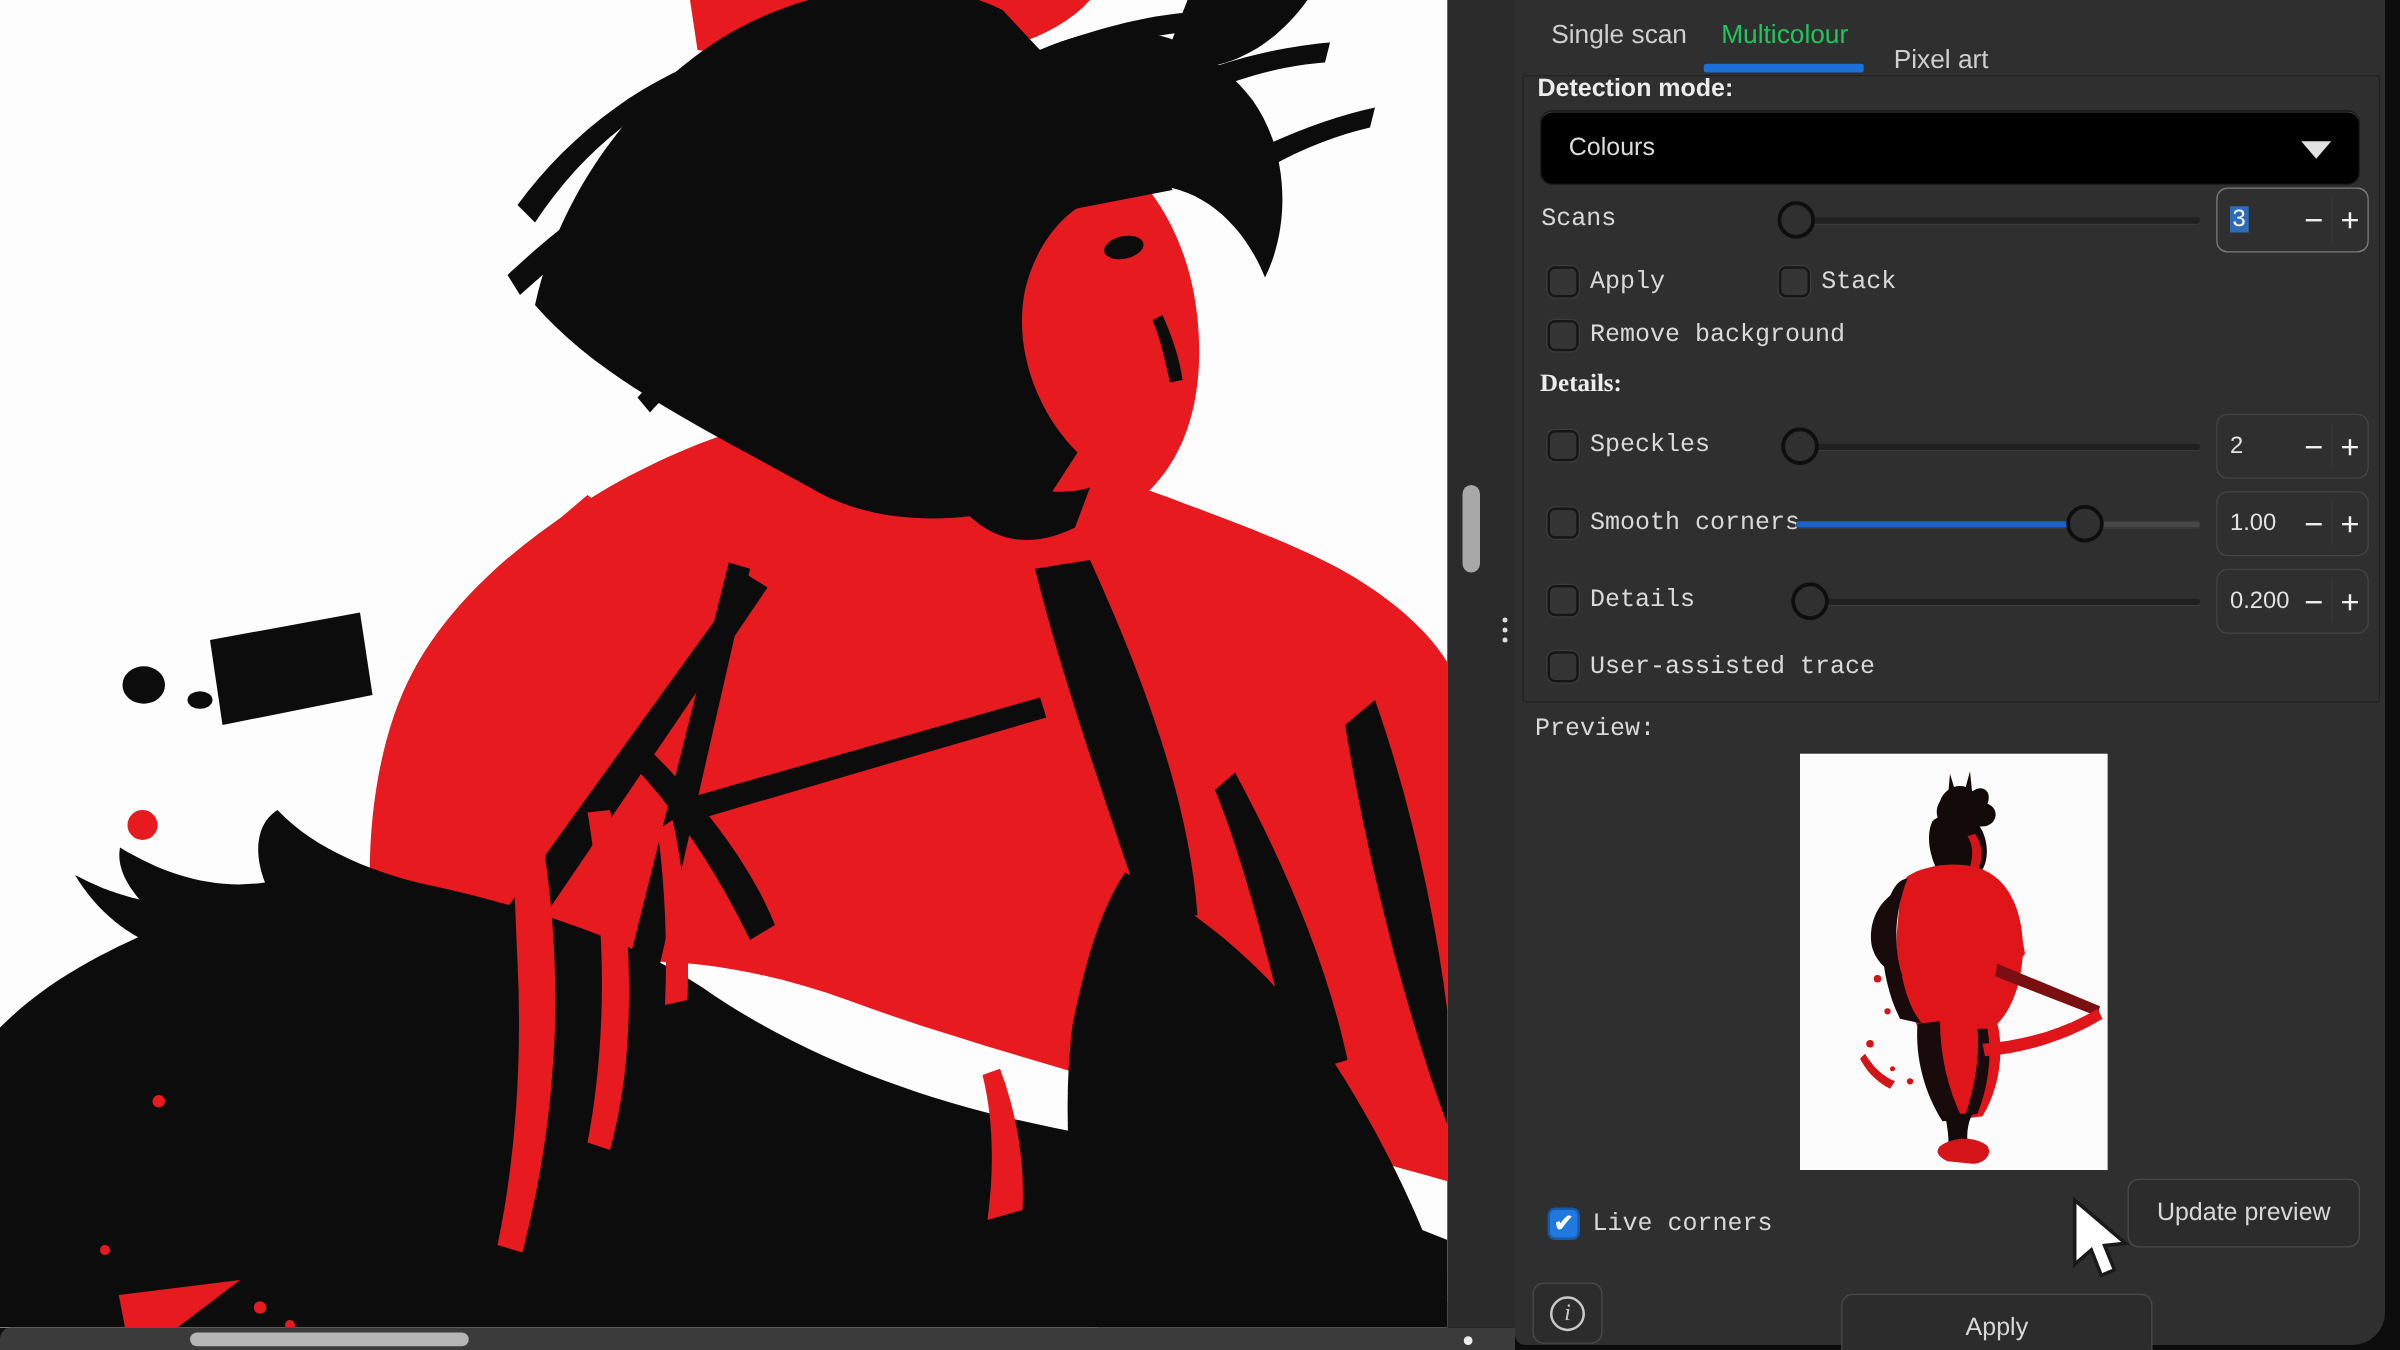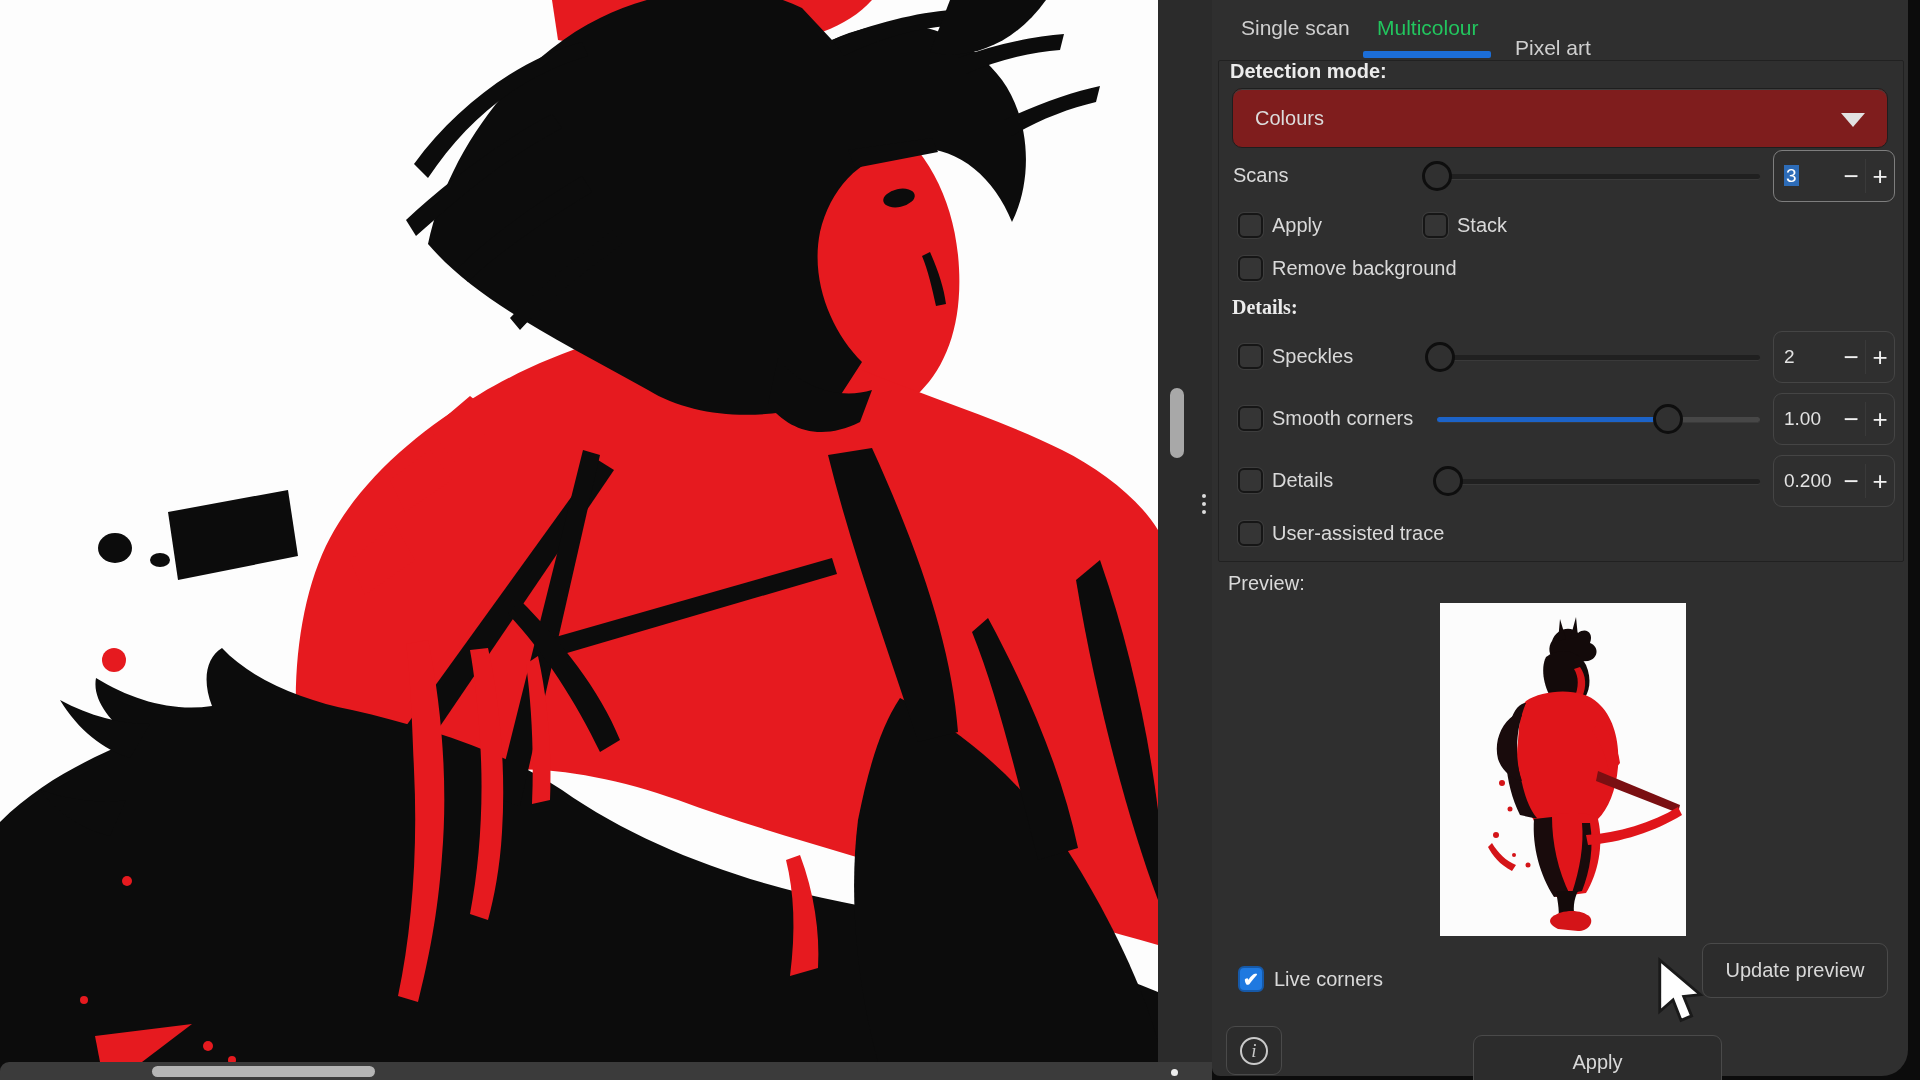--- a/index.html
+++ b/index.html
@@ -20,23 +20,23 @@
   #vscroll-thumb { position:absolute; left:12px; top:388px; width:14px; height:70px; background:#a8a8a8; border-radius:7px; }
   .grip-dot { position:absolute; left:44px; width:4px; height:4px; border-radius:50%; background:#dcdcdc; }
   
   #panel { position:absolute; left:1212px; top:0; width:696px; height:1076px; background:#2f2f2f; border-radius:0 0 26px 8px; }
   .abs { position:absolute; }
   .tab { font-size:21px; color:#cfcfcf; cursor:default; white-space:nowrap; }
   .tab.active { color:#22c55e; }
   #tab-underline { left:151px; top:51px; width:128px; height:7px; background:#1c6ed8; border-radius:2px; }
   #options-frame { left:6px; top:60px; width:686px; height:502px; border:1px solid #212121; border-radius:2px; }
   .bold-label { font-size:20px; font-weight:bold; color:#ececec; white-space:nowrap; }
-  .row-label { font-size:20px; color:#d9d9d9; white-space:nowrap; }
-  
-  #dropdown { left:20px; top:88px; width:656px; height:60px; background:#7f1d1d; border:1px solid #1e1e1e;
+  .row-label { font-size:20px; color:#d9d9d9; white-space:nowrap;font-family:Liberation Mono, monospace; }
+  
+  #dropdown { left:20px; top:88px; width:656px; height:60px; background:#000000; border:1px solid #1e1e1e;
               border-radius:10px; box-shadow:inset 0 1px 0 #3f3f3f; display:flex; align-items:center; }
   #dropdown .dd-text { font-size:20px; color:#dcdcdc; margin-left:22px; }
   #dropdown .dd-arrow { position:absolute; right:22px; top:24px; width:0; height:0;
               border-left:12px solid transparent; border-right:12px solid transparent; border-top:14px solid #e2e2e2; }
   
   .track { position:absolute; height:5px; background:#202020; border-radius:3px; box-shadow:0 1px 0 #3a3a3a; }
   .track-fill { position:absolute; left:0; top:0; height:5px; background:#1c63c8; border-radius:3px; }
   .track-rest { position:absolute; top:0; height:5px; background:#474747; border-radius:3px; }
   .handle { position:absolute; width:30px; height:30px; border-radius:50%; background:#303030; border:3px solid #0e0e0e; }
   

